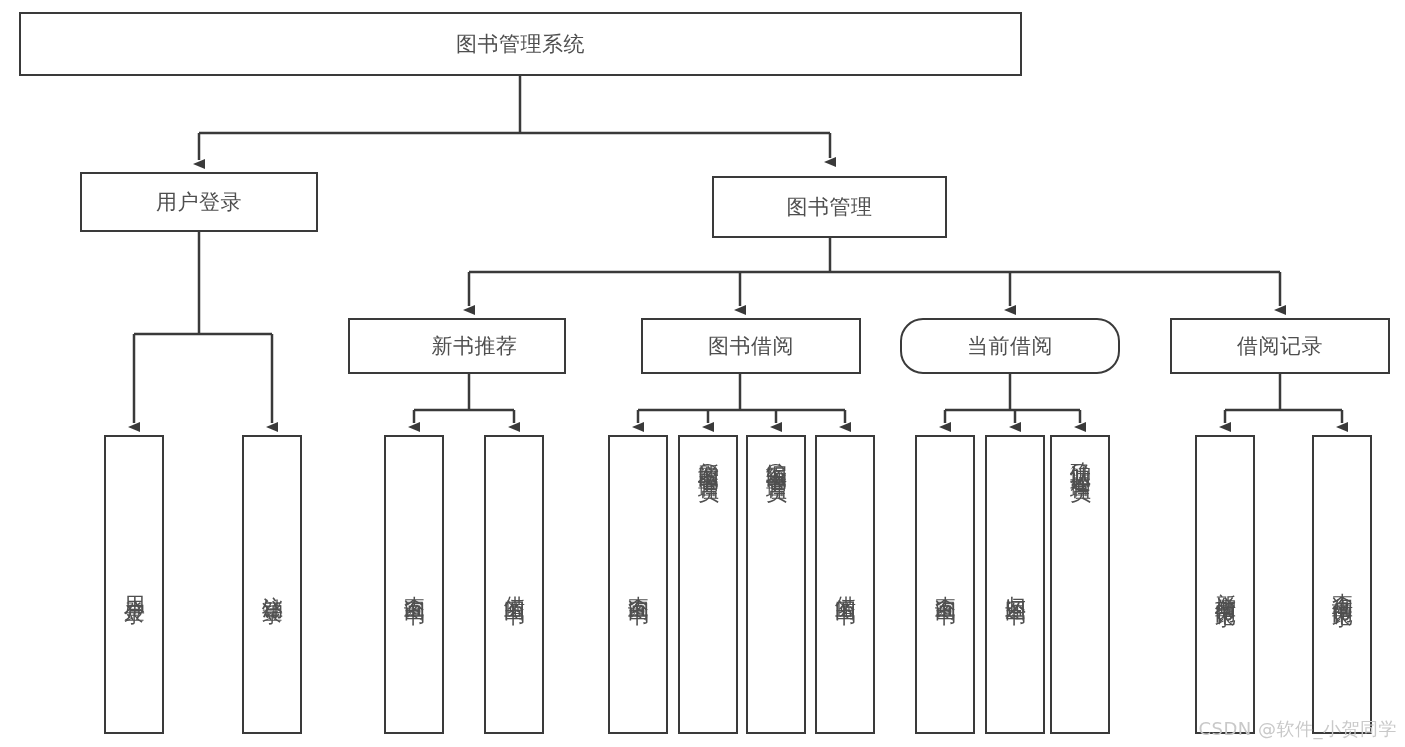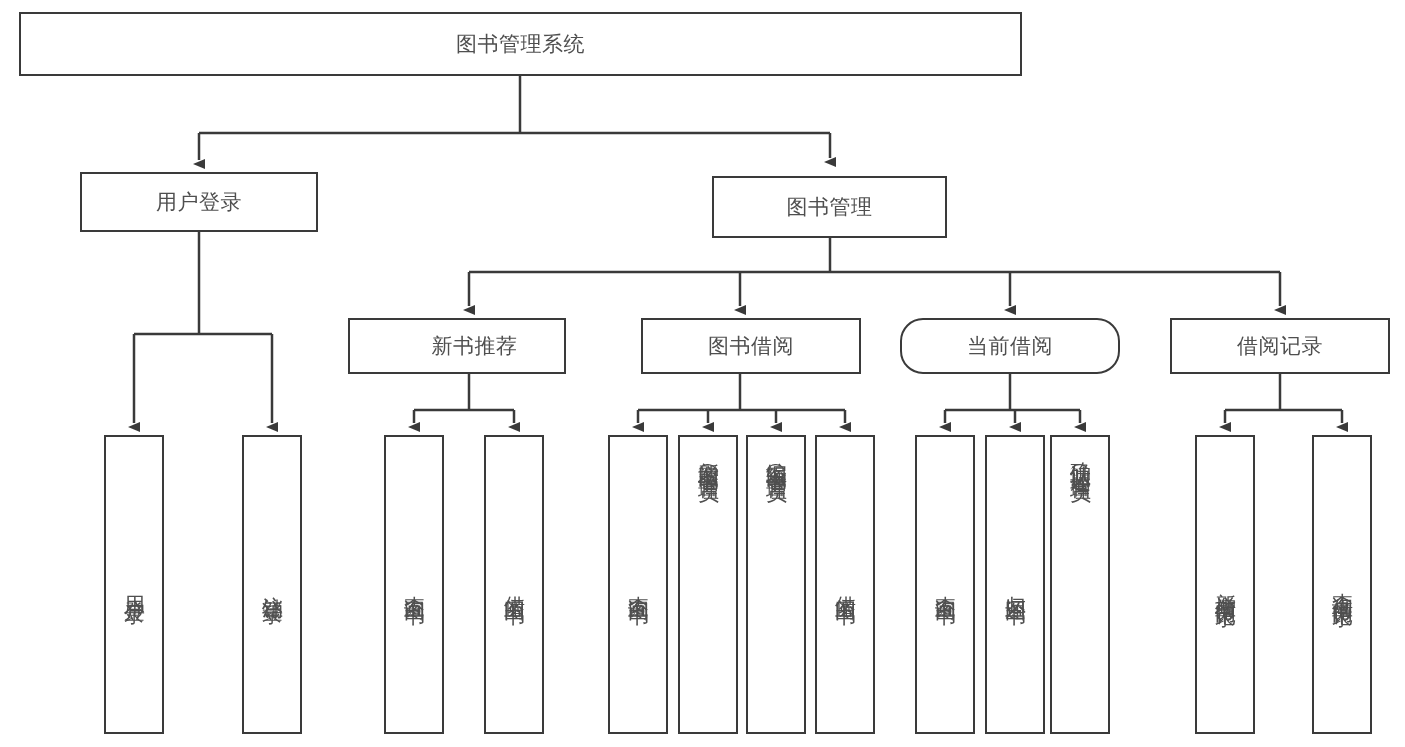--- a/index.html
+++ b/index.html
@@ -187,13 +187,14 @@
         <span class="lbl">确认归还（管理员）</span>
       </div>
       <div class="node vertical centered" style="left: 1195px; top: 435px; width: 60px; height: 299px;">
         <span class="lbl">新增借阅记录</span>
       </div>
       <div class="node vertical centered" style="left: 1312px; top: 435px; width: 60px; height: 299px;">
         <span class="lbl">查询借阅记录</span>
       </div>
     </div>
 
+  <div class="watermark">CSDN @软件_小贺同学</div>
 </div>
 
 </body></html>

